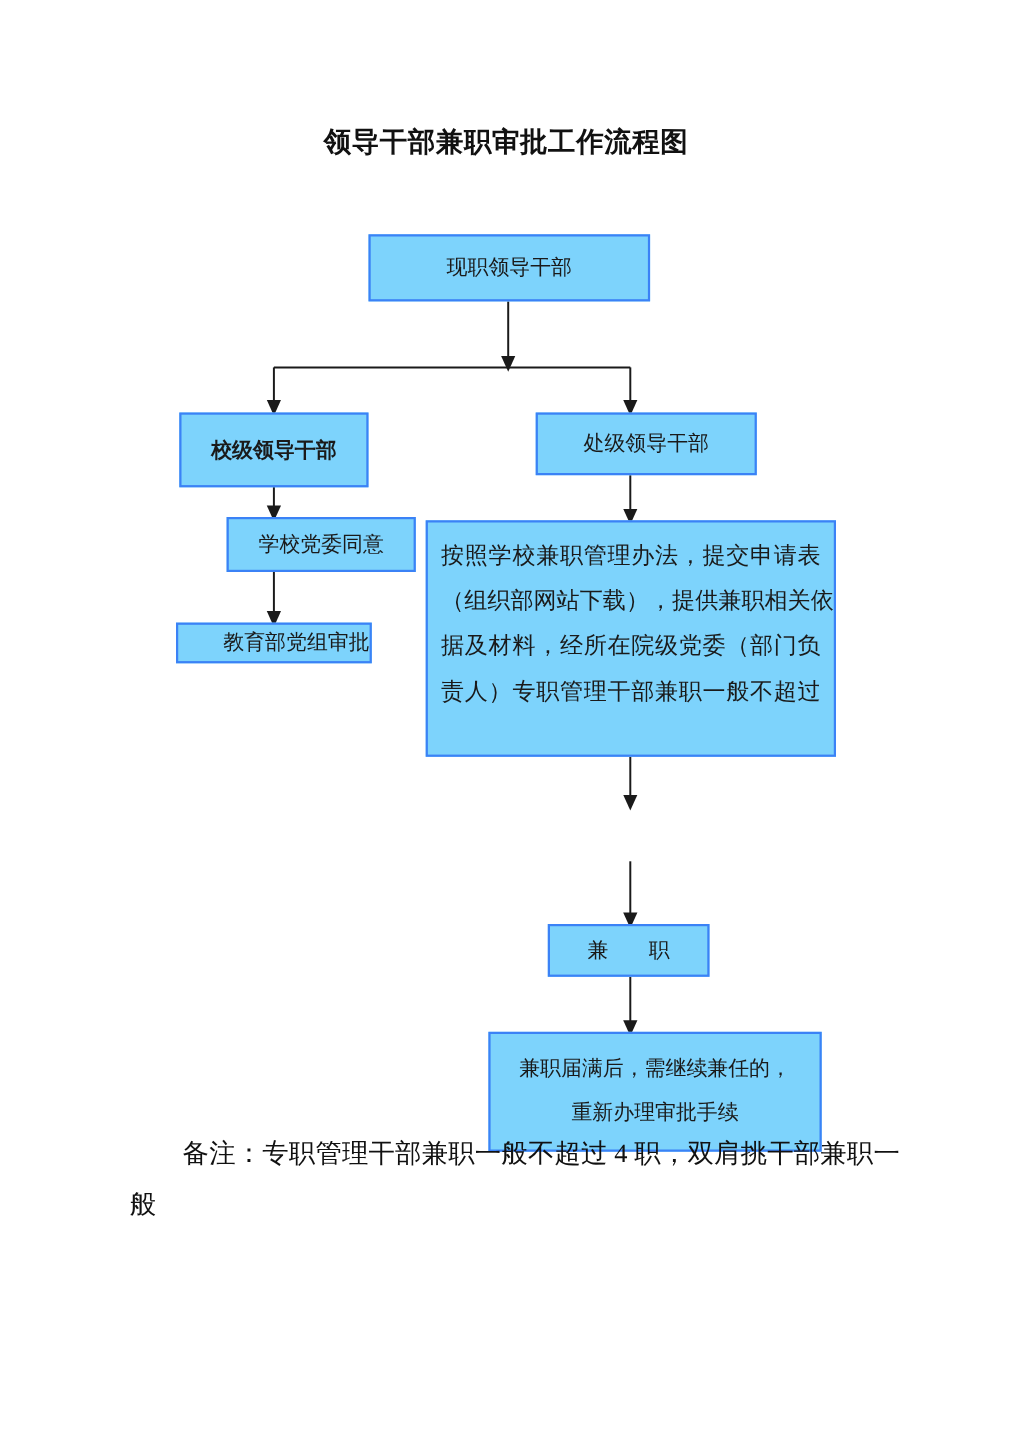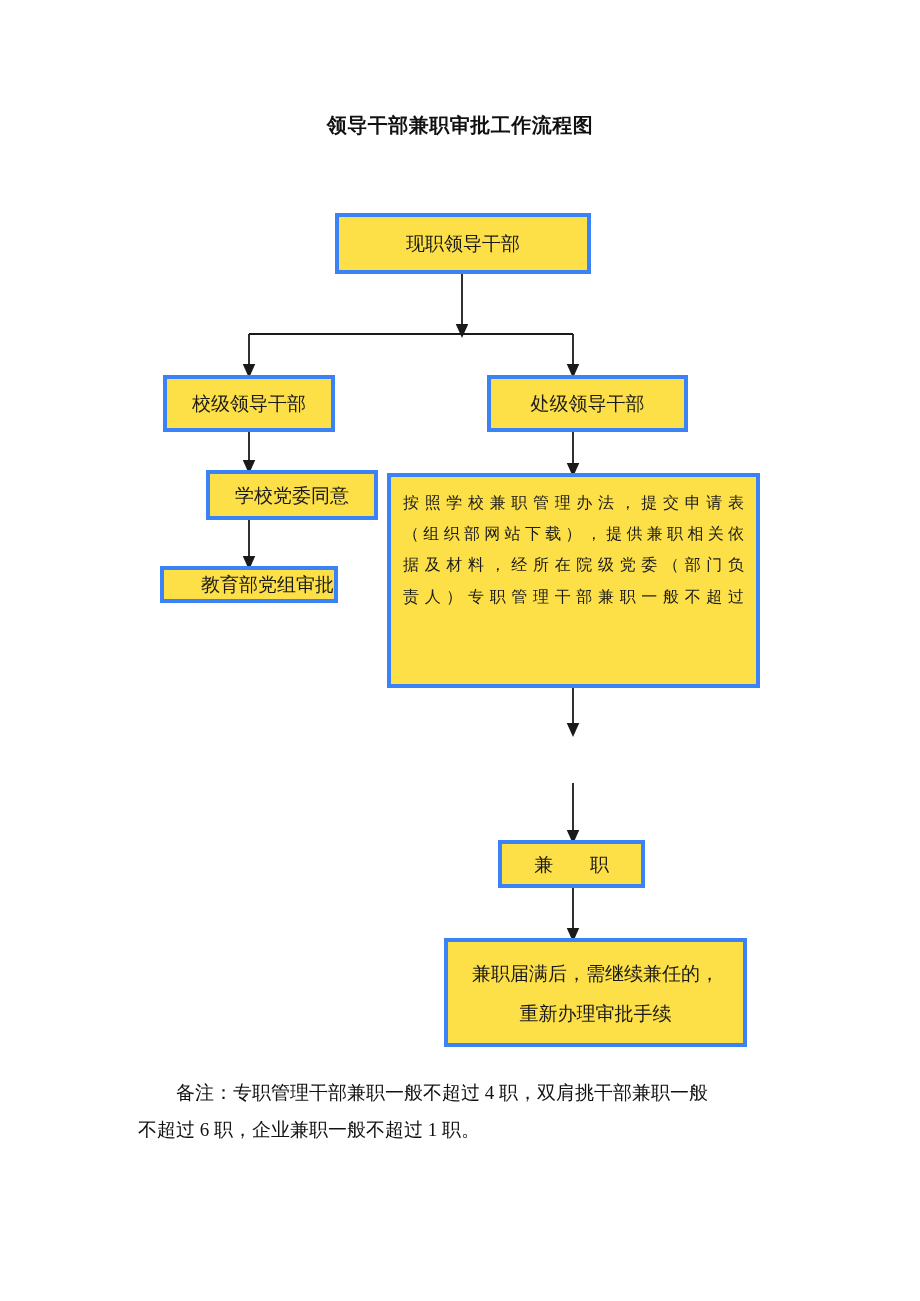--- a/index.html
+++ b/index.html
@@ -22,21 +22,21 @@
     background: #ffffff;
   }
   .doc-title {
     position: absolute;
     left: 0;
     top: 112px;
     width: 920px;
     text-align: center;
     font-family: "Liberation Sans", "DejaVu Sans", sans-serif;
     font-weight: bold;
-    font-size: 20px;
+    font-size: 25px;
     letter-spacing: 0.5px;
     color: #111111;
   }
   #chart-area {
     position: absolute;
     left: 0;
     top: 0;
     width: 920px;
     height: 1301px;
   }
@@ -44,37 +44,37 @@
     position: absolute;
     left: 0;
     top: 0;
     width: 920px;
     height: 1301px;
     overflow: visible;
   }
   .nodebox {
     position: absolute;
     box-sizing: border-box;
-    border: 4px solid #3b82f6;
-    background: #fde047;
+    border: 2px solid #3b82f6;
+    background: #7dd3fc;
     display: flex;
     align-items: center;
     justify-content: center;
     text-align: center;
     font-family: "Liberation Serif", "DejaVu Serif", serif;
     font-size: 19px;
     color: #1a1a1a;
     line-height: 1.0;
   }
   .nodebox.para {
     align-items: center;
     justify-content: center;
     padding: 10px 12px;
     line-height: 1.95;
-    font-size: 16px;
+    font-size: 21px;
     text-align: justify;
     text-align-last: justify;
     display: block;
   }
   .nodebox.para .ln {
     display: block;
     white-space: nowrap;
   }
   .nodebox.twoline {
     display: block;
@@ -87,28 +87,27 @@
     white-space: nowrap;
     text-align: center;
   }
   .wide-letter {
     letter-spacing: 16px;
     padding-left: 16px;
   }
   .note {
     position: absolute;
     left: 118px;
-    top: 1074px;
+    top: 1026px;
     width: 700px;
     font-family: "Liberation Serif", "DejaVu Serif", serif;
-    font-size: 19px;
+    font-size: 24px;
     line-height: 1.95;
     color: #111111;
     text-align: justify;
-    margin-left: 20px;
   }
   .note .ln { display: block; }
   .note .ln.first { text-indent: 2em; }
 </style>
 </head>
 <body>
 
 <div id="page">
 
   <div class="doc-title">领导干部兼职审批工作流程图</div>
@@ -140,21 +139,21 @@
 
       <line x1="573" y1="783" x2="573" y2="836" stroke="#1a1a1a" stroke-width="1.8" marker-end="url(#arrowhead)"></line>
 
       <line x1="573" y1="888" x2="573" y2="934" stroke="#1a1a1a" stroke-width="1.8" marker-end="url(#arrowhead)"></line>
     </svg>
 
     <div class="nodebox" style="left:335px; top:213px; width:256px; height:61px;">
       <span>现职领导干部</span>
     </div>
 
-    <div class="nodebox" style="left:163px; top:375px; width:172px; height:57px;">
+    <div class="nodebox" style="left:163px; top:375px; width:172px; height:68px;font-weight:bold;">
       <span>校级领导干部</span>
     </div>
 
     <div class="nodebox" style="left:487px; top:375px; width:201px; height:57px;">
       <span>处级领导干部</span>
     </div>
 
     <div class="nodebox" style="left:163px; top:470px; width:172px; height:50px;margin-left:43px;">
       <span>学校党委同意</span>
     </div>
@@ -177,16 +176,15 @@
 
     <div class="nodebox twoline" style="left:420px; top:938px; width:303px; height:109px;">
       <span class="ln">兼职届满后，需继续兼任的，</span>
       <span class="ln">重新办理审批手续</span>
     </div>
 
   </div>
 
   <div class="note">
     <span class="ln first">备注：专职管理干部兼职一般不超过 4 职，双肩挑干部兼职一般</span>
-    <span class="ln">不超过 6 职，企业兼职一般不超过 1 职。</span>
   </div>
 
 </div>
 
 </body></html>

